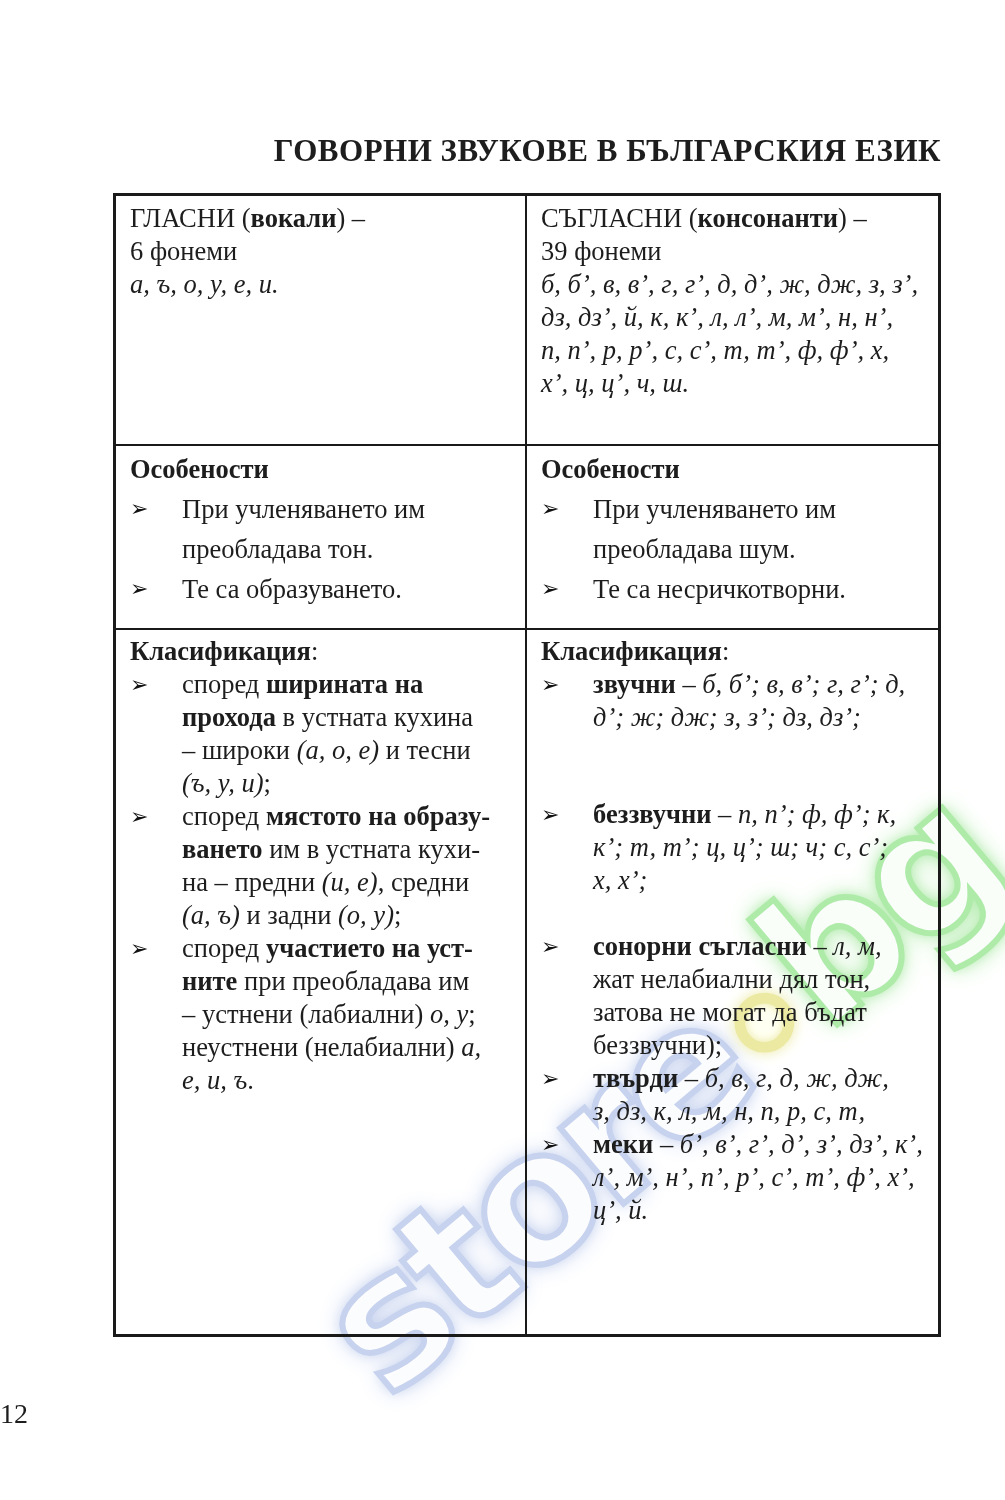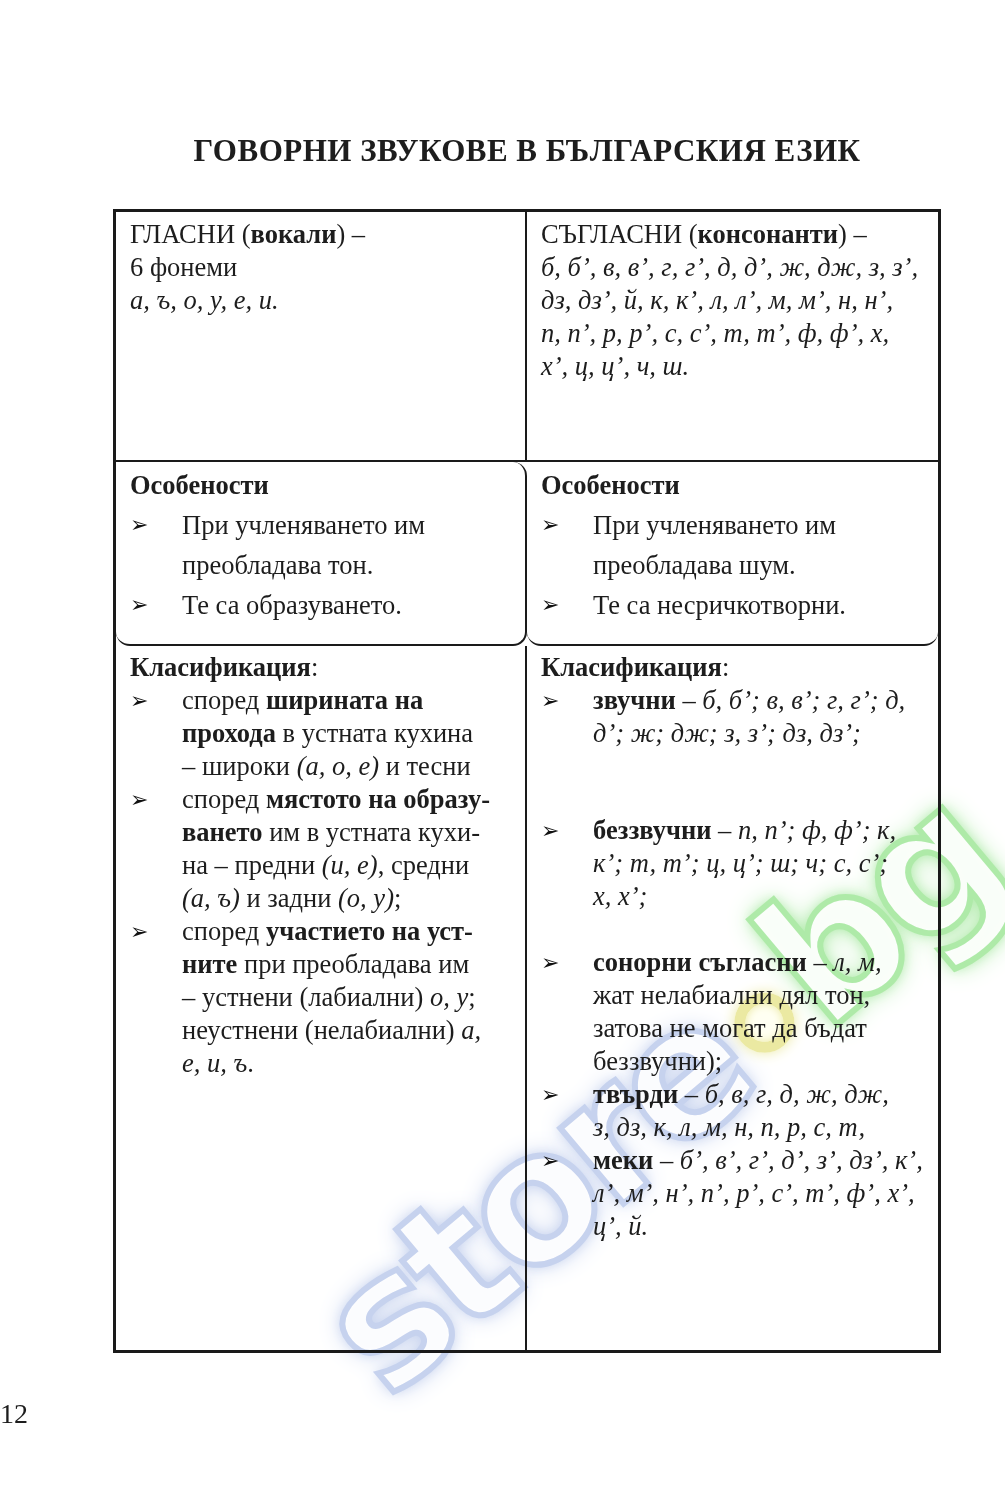--- a/index.html
+++ b/index.html
@@ -35,47 +35,47 @@
     border:11px solid;
     background:rgba(255,255,230,0.5);
     vertical-align:baseline;
     transform:translateY(-18px);
     margin:0 10px 0 14px;
   }
   
   .title{
     position:absolute;
     left:113px;width:828px;top:112px;
-    text-align:center;
+    text-align:right;
     font-size:31px;font-weight:bold;
     letter-spacing:0.5px;
     z-index:2;
   }
   .stable{
     position:absolute;
-    left:113px;top:209px;
+    left:113px;top:193px;
     width:828px;height:1144px;
     border:3px solid #1a1a1a;
     box-sizing:border-box;
     display:grid;
     grid-template-columns:1fr 1fr;
     grid-template-rows:250px 184px 1fr;
     z-index:2;
     background:transparent;
   }
   .cell{
     box-sizing:border-box;
     padding:6px 10px 0 14px;
     font-size:26.5px;
     line-height:33px;
     overflow:hidden;
   }
   .cell.col-l{border-right:2px solid #1a1a1a;}
   .cell.row-1,.cell.row-2{border-bottom:2px solid #1a1a1a;}
-  .cell.row-2{line-height:40px;padding-top:3px;border-radius:14px;}
+  .cell.row-2{line-height:40px;padding-top:3px;}
   .cell.row-3{padding-top:5px;}
   .line{white-space:nowrap;}
   .seg-b{font-weight:bold;}
   .seg-i{font-style:italic;}
   .block.bullet{display:flex;align-items:flex-start;}
   .marker{
     flex:0 0 52px;width:52px;
     font-family:"DejaVu Sans","Liberation Sans",sans-serif;
     font-size:22px;
     line-height:inherit;
@@ -103,20 +103,21 @@
     <div class="cell col-l row-1">
         <div class="block plain">
           <div class="line"><span>ГЛАСНИ (</span><span class="seg-b">вокали</span><span>) –</span></div>
           <div class="line"><span>6 фонеми</span></div>
           <div class="line"><span class="seg-i">а, ъ, о, у, е, и.</span></div>
         </div>
       </div>
     <div class="cell col-r row-1">
         <div class="block plain">
           <div class="line"><span>СЪГЛАСНИ (</span><span class="seg-b">консонанти</span><span>) –</span></div>
+          <div class="line"><span>39 фонеми</span></div>
           <div class="line"><span class="seg-i">б, б’, в, в’, г, г’, д, д’, ж, дж, з, з’,</span></div>
           <div class="line"><span class="seg-i">дз, дз’, й, к, к’, л, л’, м, м’, н, н’,</span></div>
           <div class="line"><span class="seg-i">п, п’, р, р’, с, с’, т, т’, ф, ф’, х,</span></div>
           <div class="line"><span class="seg-i">х’, ц, ц’, ч, ш.</span></div>
         </div>
       </div>
     <div class="cell col-l row-2">
         <div class="block plain">
           <div class="line"><span class="seg-b">Особености</span></div>
         </div>
@@ -155,20 +156,21 @@
     <div class="cell col-l row-3">
         <div class="block plain">
           <div class="line"><span class="seg-b">Класификация</span><span>:</span></div>
         </div>
         <div class="block bullet">
           <span class="marker">➢</span>
           <div class="bcontent">
             <div class="line"><span>според </span><span class="seg-b">ширината на</span></div>
             <div class="line"><span class="seg-b">прохода</span><span> в устната кухина</span></div>
             <div class="line"><span>– широки </span><span class="seg-i">(а, о, е)</span><span> и тесни</span></div>
+            <div class="line"><span class="seg-i">(ъ, у, и)</span><span>;</span></div>
           </div>
         </div>
         <div class="block bullet">
           <span class="marker">➢</span>
           <div class="bcontent">
             <div class="line"><span>според </span><span class="seg-b">мястото на образу-</span></div>
             <div class="line"><span class="seg-b">ването</span><span> им в устната кухи-</span></div>
             <div class="line"><span>на – предни </span><span class="seg-i">(и, е)</span><span>, средни</span></div>
             <div class="line"><span class="seg-i">(а, ъ)</span><span> и задни </span><span class="seg-i">(о, у)</span><span>;</span></div>
           </div>

